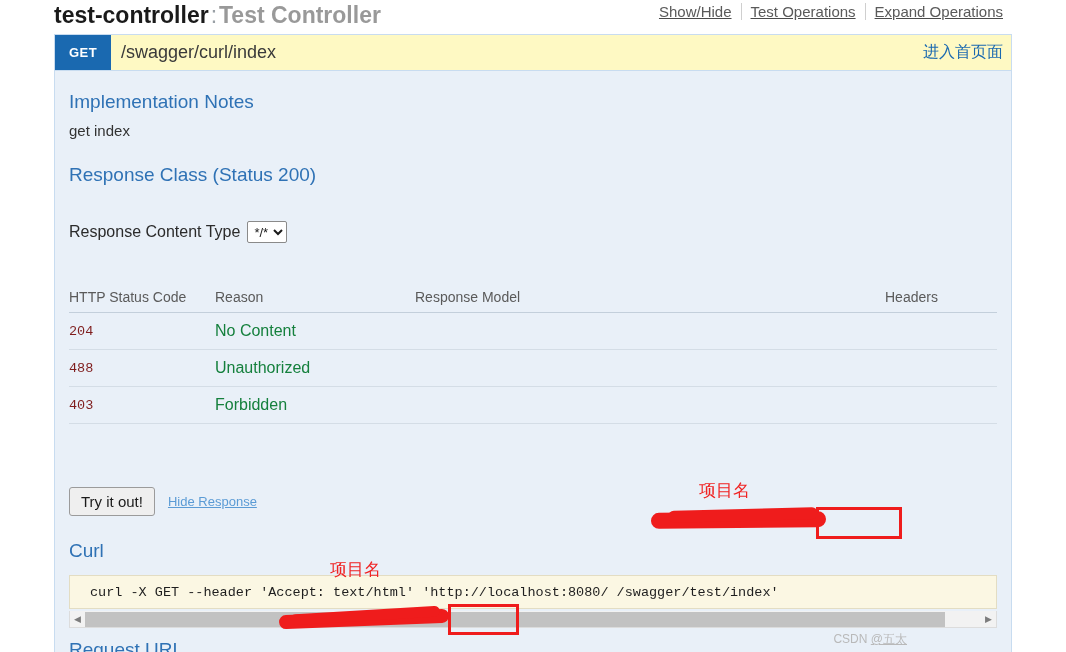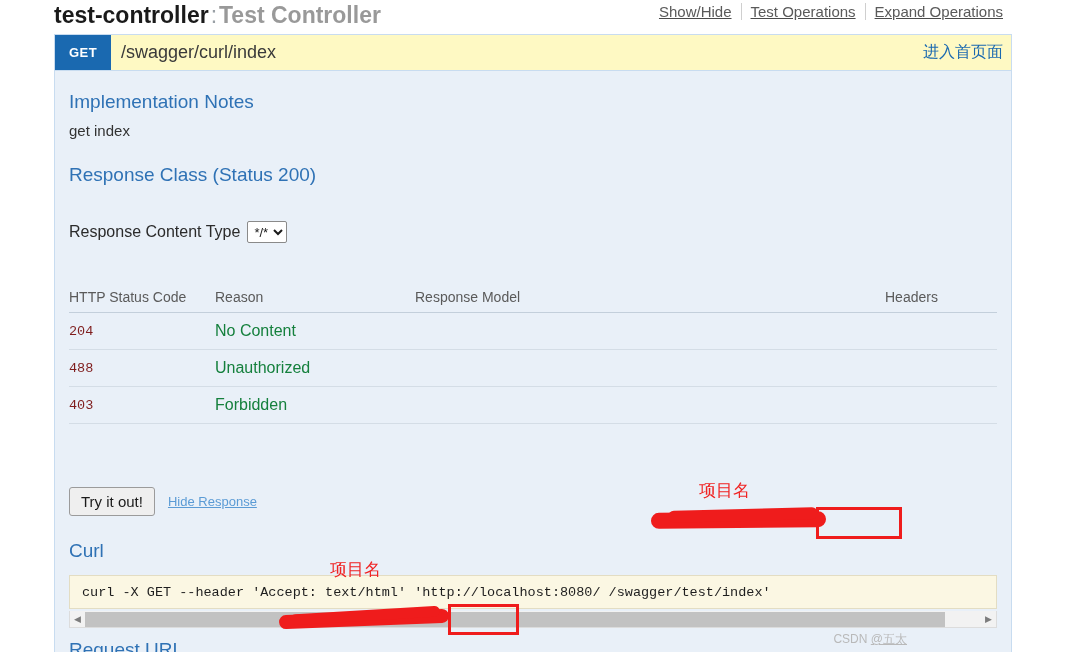--- a/index.html
+++ b/index.html
@@ -228,21 +228,21 @@
     font-family: "Liberation Mono", monospace;
     font-size: 13.5px;
     color: #1e1e1e;
     white-space: nowrap;
     overflow: hidden;
   }
   #curl-box {
     left: 14px; top: 504px;
     width: 928px; height: 34px;
     line-height: 34px;
-    padding-left: 12px;
+    padding-left: 20px;
   }
   
   .hscroll {
     position: absolute;
     left: 14px; top: 540px;
     width: 928px; height: 17px;
     background: #f2f2f2;
     border: 1px solid #dcdcdc;
     border-top: none;
     display: flex;

